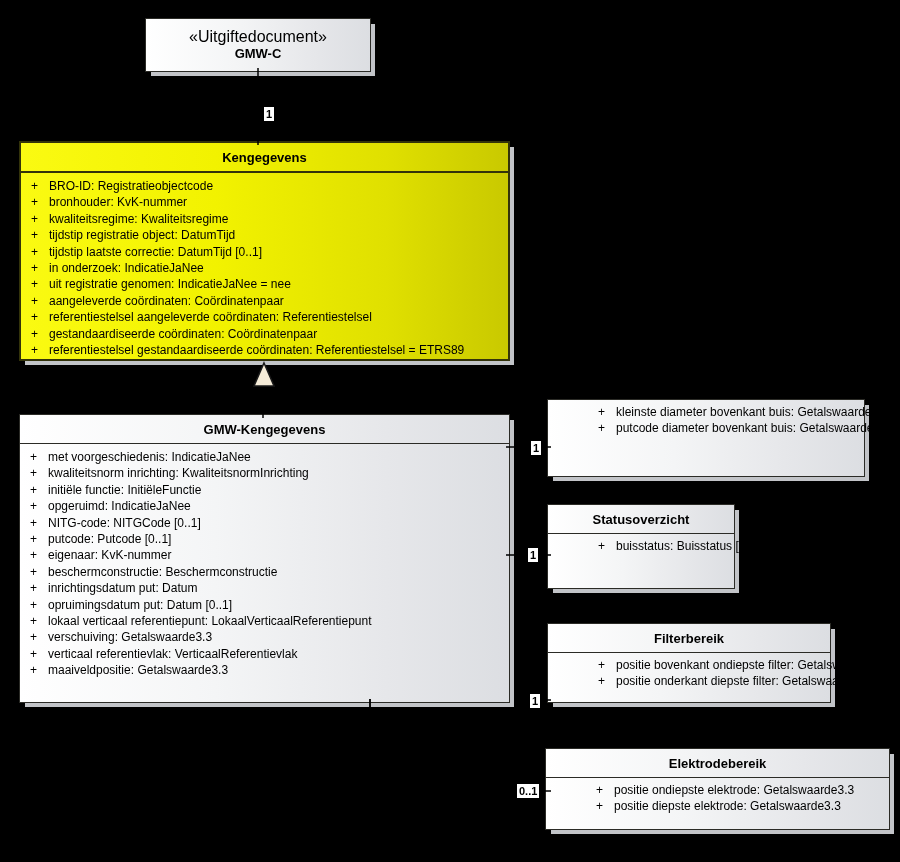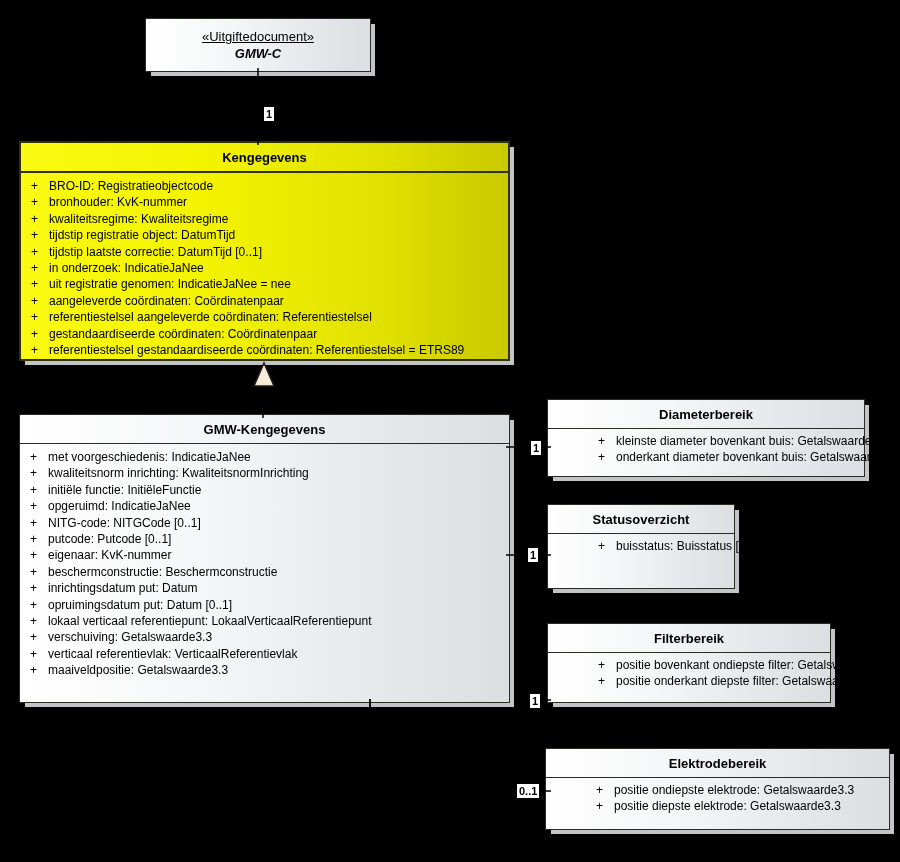--- a/index.html
+++ b/index.html
@@ -22,22 +22,22 @@
   }
   .uml-title{
     text-align:center;font-weight:bold;font-size:13px;line-height:15px;
     padding:7px 4px 6px 4px;border-bottom:1.5px solid #2b2b26;
     white-space:nowrap;
   }
   .highlight .uml-title{border-bottom:2px solid #33330a;}
   .uml-title-plain{ 
     text-align:center;padding-top:10px;
   }
-  .stereotype{font-size:13px;line-height:16px;font-weight:normal;text-decoration:underline;}
-  .classname{font-size:13px;line-height:17px;font-weight:bold;font-style:italic;}
+  .stereotype{font-size:16px;line-height:16px;font-weight:normal;}
+  .classname{font-size:13px;line-height:17px;font-weight:bold;}
   .uml-attrs{padding:5px 2px 3px 4px;font-size:12px;}
   .attr-row{white-space:nowrap;line-height:16.4px;}
   .attrs-tight .attr-row{line-height:15.6px;margin-left:40px;}
   .vis{display:inline-block;width:24px;padding-left:6px;box-sizing:border-box;}
   .mult{
     position:absolute;z-index:6;background:#ffffff;color:#000;
     font-size:11px;font-weight:bold;line-height:14px;padding:0 2px;
     text-align:center;
   }
 </style>
@@ -82,24 +82,23 @@
     <div class="attr-row"><span class="vis">+</span><span>inrichtingsdatum put: Datum</span></div>
     <div class="attr-row"><span class="vis">+</span><span>opruimingsdatum put: Datum [0..1]</span></div>
     <div class="attr-row"><span class="vis">+</span><span>lokaal verticaal referentiepunt: LokaalVerticaalReferentiepunt</span></div>
     <div class="attr-row"><span class="vis">+</span><span>verschuiving: Getalswaarde3.3</span></div>
     <div class="attr-row"><span class="vis">+</span><span>verticaal referentievlak: VerticaalReferentievlak</span></div>
     <div class="attr-row"><span class="vis">+</span><span>maaiveldpositie: Getalswaarde3.3</span></div>
   </div>
 </div>
 
 <div class="uml-box" style="left:547px;top:399px;width:318px;height:78px;">
-  <div class="uml-title">Diameterbereik</div>
   <div class="uml-attrs attrs-tight">
     <div class="attr-row"><span class="vis">+</span><span>kleinste diameter bovenkant buis: Getalswaarde4</span></div>
-    <div class="attr-row"><span class="vis">+</span><span>onderkant diameter bovenkant buis: Getalswaarde4</span></div>
+    <div class="attr-row"><span class="vis">+</span><span>putcode diameter bovenkant buis: Getalswaarde4</span></div>
   </div>
 </div>
 
 <div class="uml-box" style="left:547px;top:504px;width:188px;height:85px;">
   <div class="uml-title">Statusoverzicht</div>
   <div class="uml-attrs attrs-tight">
     <div class="attr-row"><span class="vis">+</span><span>buisstatus: Buisstatus [1..4]</span></div>
   </div>
 </div>
 

